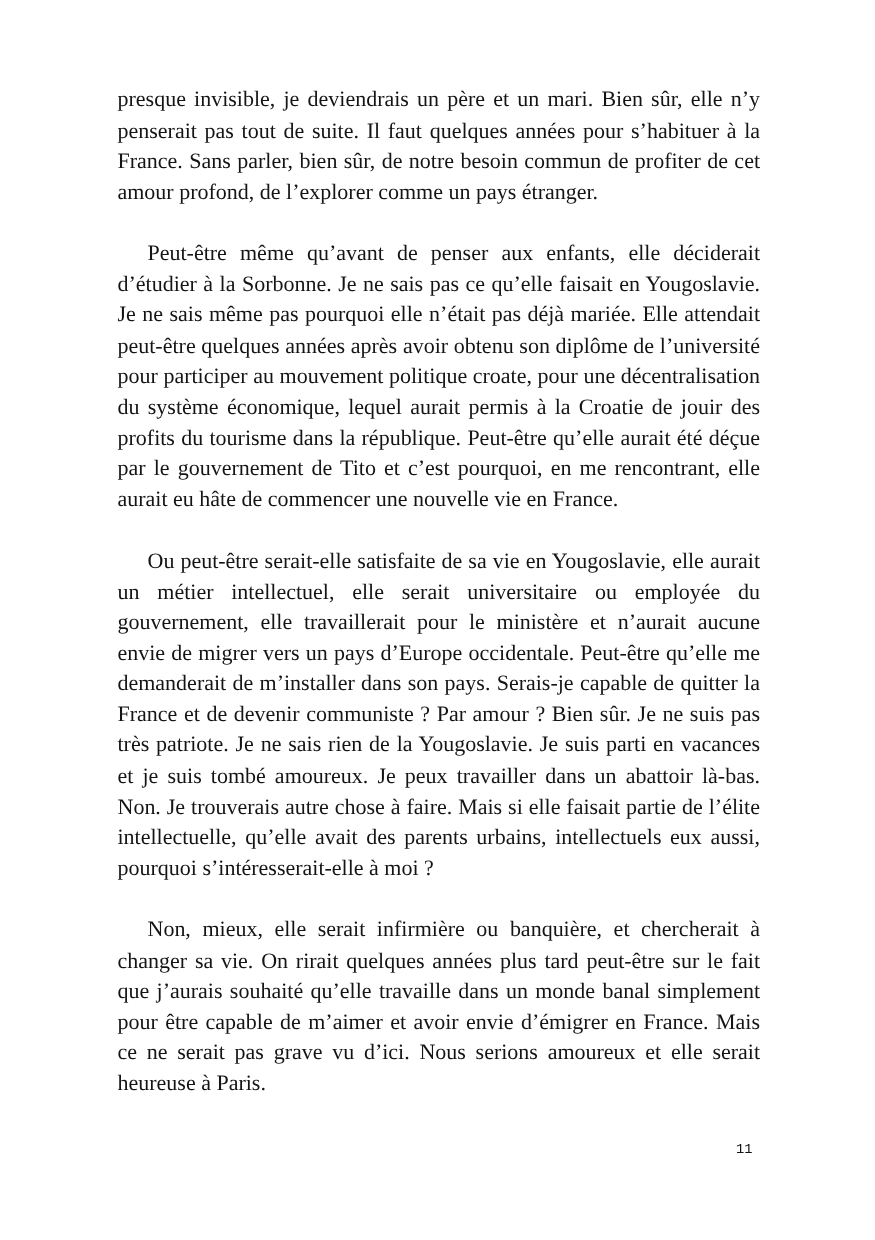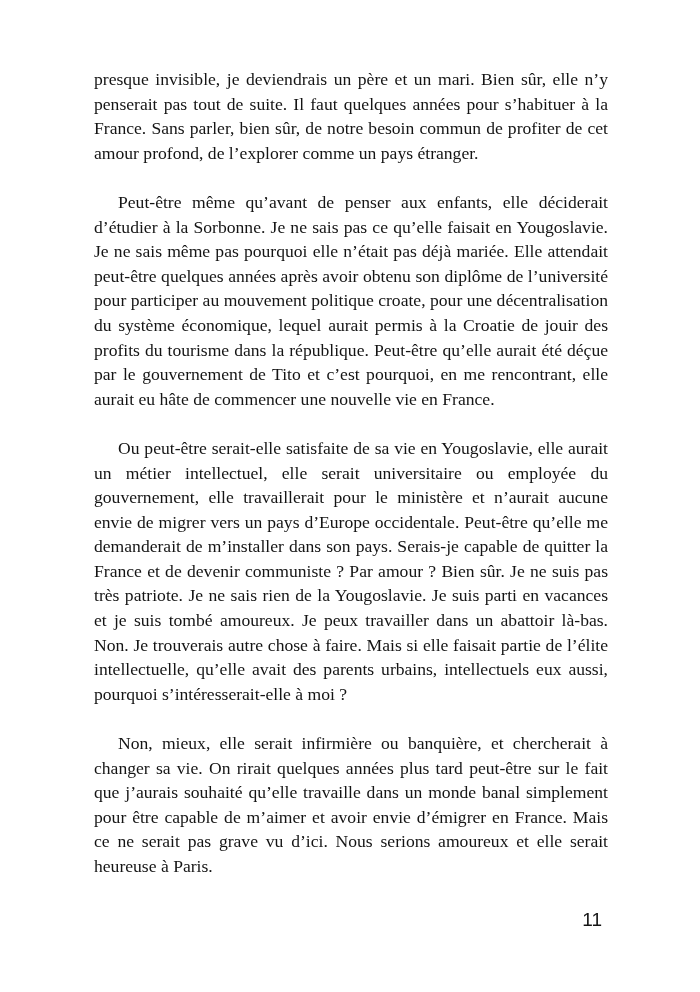--- a/index.html
+++ b/index.html
@@ -33,22 +33,22 @@
   }
   .para.last-line-left {
     text-align-last: left;
   }
   .page-number {
     position: absolute;
     left: 560px;
     top: 908px;
     width: 42px;
     text-align: right;
-    font-family: Liberation Sans, sans-serif;
-    font-size: 19px;
+    font-family: Liberation Mono, monospace;
+    font-size: 11px;
     line-height: 24px;
     color: #141414;
   }
 </style>
 </head>
 <body>
 
 <div class="page">
   <p class="para last-line-left">presque invisible, je deviendrais un père et un mari. Bien sûr, elle n’y penserait pas tout de suite. Il faut quelques années pour s’habituer à la France. Sans parler, bien sûr, de notre besoin commun de profiter de cet amour profond, de l’explorer comme un pays étranger.</p>
   <p class="para indent last-line-left">Peut-être même qu’avant de penser aux enfants, elle déciderait d’étudier à la Sorbonne. Je ne sais pas ce qu’elle faisait en Yougoslavie. Je ne sais même pas pourquoi elle n’était pas déjà mariée. Elle attendait peut-être quelques années après avoir obtenu son diplôme de l’université pour participer au mouvement politique croate, pour une décentralisation du système économique, lequel aurait permis à la Croatie de jouir des profits du tourisme dans la république. Peut-être qu’elle aurait été déçue par le gouvernement de Tito et c’est pourquoi, en me rencontrant, elle aurait eu hâte de commencer une nouvelle vie en France.</p>

